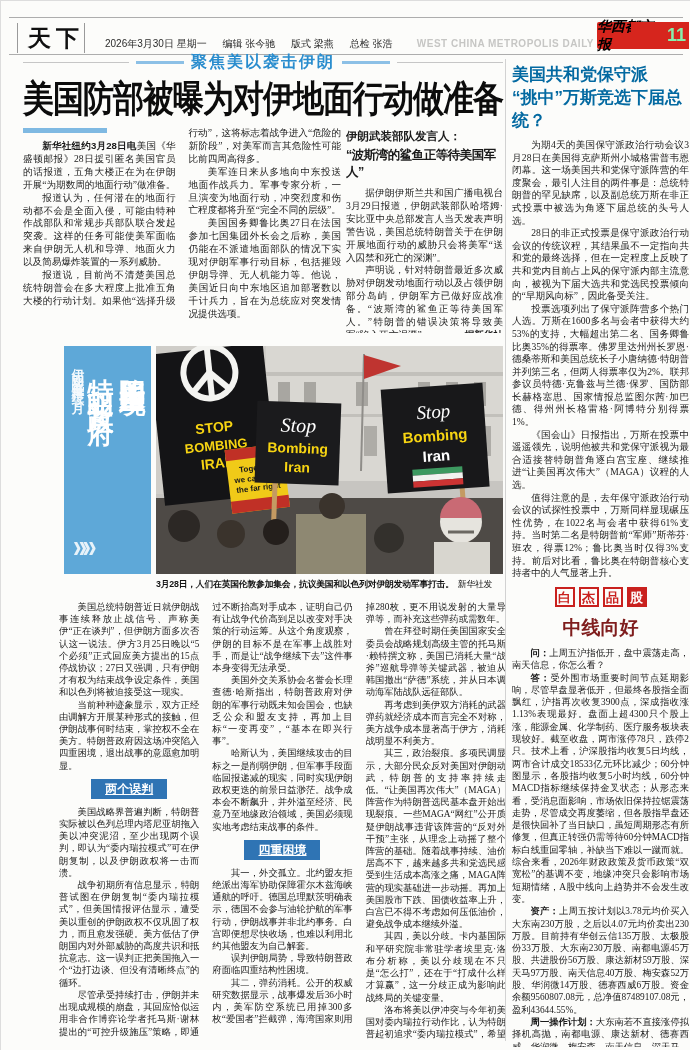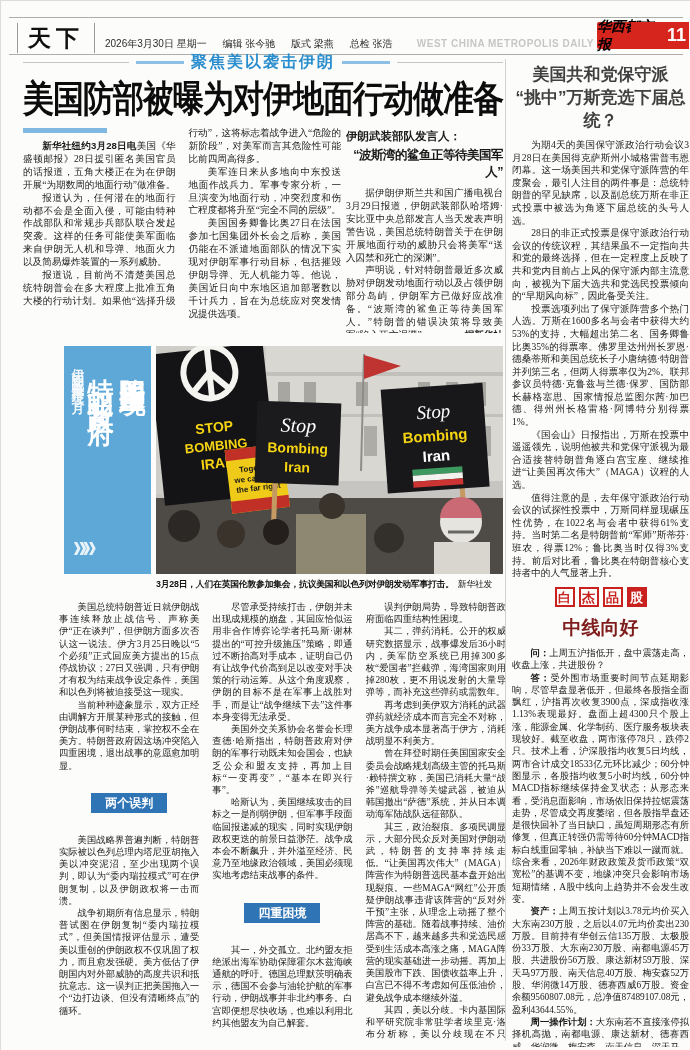--- a/index.html
+++ b/index.html
@@ -1,70 +1,70 @@
 <!DOCTYPE html>
 <html><head>
 <meta charset="utf-8">
 <style>
   html,body{margin:0;padding:0;background:#e9e9e7;}
   .page{position:relative;width:690px;height:1050px;margin:0 auto;background:#fcfcfa;
         font-family:"Liberation Serif",serif;color:#1a1a1a;overflow:hidden;border:1px solid #ddd;}
   .hrule{position:absolute;left:8px;right:8px;height:1px;background:#adadad;}
   
   .section-box{position:absolute;left:16px;top:22px;font:900 23px/26px "Liberation Sans",sans-serif;
-        letter-spacing:5px;padding:2px 10px 2px 10px;border-left:1px solid #9a9a9a;border-right:1px solid #9a9a9a;color:#101010;}
+        letter-spacing:5px;padding:2px 0 2px 10px;border-left:1px solid #9a9a9a;border-right:1px solid #9a9a9a;color:#101010;}
   .date-staff{position:absolute;left:104px;top:36px;font:10px "Liberation Sans",sans-serif;color:#2b2b2b;white-space:nowrap;}
   .date-staff span{margin-right:13px;}
   .m-en{position:absolute;right:97px;top:37px;font:bold 10px "Liberation Sans",sans-serif;color:#c6c6c4;letter-spacing:.5px;}
   .m-cn{position:absolute;right:30px;top:21px;width:64px;height:27px;background:#d6251d;color:#000000;
         display:flex;align-items:center;justify-content:center;font:italic 900 14px "Liberation Serif",serif;border-radius:2px;}
-  .m-num{position:absolute;right:2px;top:21px;width:25px;height:27px;background:#d6251d;color:#ffffff;
+  .m-num{position:absolute;right:2px;top:21px;width:25px;height:27px;background:#d6251d;color:#86efac;
         display:flex;align-items:center;justify-content:center;font:900 18px "Liberation Sans",sans-serif;padding-left:33px;}
   
   .banner{position:absolute;left:22px;top:51px;width:480px;display:flex;align-items:center;gap:7px;}
   .seg-gray{flex:1;height:1px;background:#c6c6c6;}
   .seg-blue{width:48px;height:3px;background:#8cc0e6;}
   .banner-text{font:900 16px "Liberation Sans",sans-serif;color:#2a8dce;letter-spacing:2px;white-space:nowrap;}
   
   .headline{position:absolute;left:22px;top:72px;width:480px;text-align:center;color:#0c0c0c;
         font:900 31px/44px "Liberation Sans",sans-serif;letter-spacing:-1px;transform:scaleY(1.18);transform-origin:top center;}
   
   .lead-flow{position:absolute;left:22px;top:126px;width:318px;height:206px;column-count:2;column-gap:13px;
         font:9.6px/12.9px "Liberation Serif",serif;text-align:justify;overflow:hidden;}
   .lead-flow p,.bottom-article p,.lead-side p,.vance-body p,.stock-body p{margin:0;text-indent:2em;}
   .deco{width:84px;height:5px;background:#7fb9e2;margin:1px 0 7px;}
   b.lbl{font-family:"Liberation Sans",sans-serif;}
   .lead-side{position:absolute;left:345px;top:128px;width:157px;height:204px;overflow:hidden;
         font:9.6px/12.9px "Liberation Serif",serif;text-align:justify;}
   .side-kicker{text-align:left;font:bold 11.5px "Liberation Sans",sans-serif;margin-bottom:3px;}
-  .side-quote{text-align:right;font:900 12.5px "Liberation Sans",sans-serif;letter-spacing:-.5px;margin-bottom:6px;}
+  .side-quote{text-align:left;font:900 12.5px "Liberation Sans",sans-serif;letter-spacing:-.5px;margin-bottom:6px;}
   .credit{float:right;font:bold 9.6px "Liberation Sans",sans-serif;}
   
   .feature-box{position:absolute;left:63px;top:345px;width:87px;height:228px;background:#5ea8d8;color:#fff;
         display:flex;gap:3px;padding:12px 4px 8px 7px;box-sizing:border-box;}
   .fk{writing-mode:vertical-rl;font:600 12.5px "Liberation Serif",serif;letter-spacing:5px;width:15px;opacity:.95;}
   .ft{writing-mode:vertical-rl;font:600 26px "Liberation Serif",serif;width:29px;}
   .ft1{letter-spacing:10px;}
   .ft2{letter-spacing:2px;}
   .chev{position:absolute;left:9px;bottom:8px;font:900 22px "Liberation Sans",sans-serif;letter-spacing:-4px;
         color:rgba(255,255,255,.85);transform:scale(1.15,1.5);transform-origin:left bottom;}
   
   .photo{position:absolute;left:155px;top:345px;width:347px;height:228px;overflow:hidden;background:#c7c5c1;}
   .caption{position:absolute;left:155px;top:578px;width:350px;font:bold 8.8px "Liberation Sans",sans-serif;
         color:#111;white-space:nowrap;letter-spacing:-.2px;}
   .cap-credit{font:8.8px "Liberation Serif",serif;font-weight:normal;margin-left:4px;text-align:center;}
   
   .bottom-article{position:absolute;left:58px;top:600px;width:447px;height:440px;column-count:3;column-gap:13px;
         font:9.3px/12.2px "Liberation Serif",serif;text-align:justify;overflow:hidden;}
   .subhead{background:#2f74b4;color:#fff;font:bold 12px/1 "Liberation Sans",sans-serif;text-align:center;
-        width:76px;padding:4px 0;margin:21px auto;break-inside:avoid;}
+        width:76px;padding:4px 0;margin:7px auto;break-inside:avoid;text-decoration:underline;}
   
   .vdiv{position:absolute;left:504px;top:58px;height:982px;width:1px;background:#d2d2d2;}
   .right-region{position:absolute;left:511px;top:62px;width:177px;}
-  .vh{text-align:center;font:900 17px/23px "Liberation Sans",sans-serif;color:#404040;}
+  .vh{font:900 17px/23px "Liberation Sans",sans-serif;color:#0369a1;}
   .vance-body{margin-top:7px;height:438px;overflow:hidden;font:9.6px/12.6px "Liberation Serif",serif;text-align:justify;}
   .stock{margin-top:10px;}
   .stock-logo{display:flex;justify-content:center;gap:4px;}
   .slb{width:20px;height:20px;border:2px solid #c9211e;color:#c9211e;box-sizing:border-box;
         font:900 13px/17px "Liberation Sans",sans-serif;text-align:center;}
   .slb.last{background:#c9211e;color:#fff;}
   .stock-title{text-align:center;font:900 19px "Liberation Serif",serif;margin:8px 0 6px;color:#7f1d1d;}
   .stock-body{height:400px;overflow:hidden;font:9.3px/12.3px "Liberation Serif",serif;text-align:justify;}
   svg text{font-family:"Liberation Sans",sans-serif;}
   .script{font-family:"Liberation Serif",serif;font-style:italic;}
@@ -213,22 +213,22 @@
     <div class="subhead">两个误判</div>
     <p>美国战略界普遍判断，特朗普实际被以色列总理内塔尼亚胡拖入美以冲突泥沼，至少出现两个误判，即认为“委内瑞拉模式”可在伊朗复制，以及伊朗政权将一击而溃。</p>
     <p>战争初期所有信息显示，特朗普试图在伊朗复制“委内瑞拉模式”，但美国情报评估显示，遭受美以重创的伊朗政权不仅巩固了权力，而且愈发强硬。美方低估了伊朗国内对外部威胁的高度共识和抵抗意志。这一误判正把美国拖入一个“边打边谈、但没有清晰终点”的循环。</p>
     <p>尽管承受持续打击，伊朗并未出现成规模的崩盘，其回应恰似运用非合作博弈论学者托马斯·谢林提出的“可控升级施压”策略，即通过不断抬高对手成本，证明自己仍有让战争代价高到足以改变对手决策的行动运筹。从这个角度观察，伊朗的目标不是在军事上战胜对手，而是让“战争继续下去”这件事本身变得无法承受。</p>
     <p>美国外交关系协会名誉会长理查德·哈斯指出，特朗普政府对伊朗的军事行动既未知会国会，也缺乏公众和盟友支持，再加上目标“一变再变”，“基本在即兴行事”。</p>
     <p>哈斯认为，美国继续攻击的目标之一是削弱伊朗，但军事手段面临回报递减的现实，同时实现伊朗政权更迭的前景日益渺茫。战争成本会不断飙升，并外溢至经济、民意乃至地缘政治领域，美国必须现实地考虑结束战事的条件。</p>
     <div class="subhead">四重困境</div>
     <p>其一，外交孤立。北约盟友拒绝派出海军协助保障霍尔木兹海峡通航的呼吁。德国总理默茨明确表示，德国不会参与油轮护航的军事行动，伊朗战事并非北约事务。白宫即便想尽快收场，也难以利用北约其他盟友为自己解套。</p>
     <p>误判伊朗局势，导致特朗普政府面临四重结构性困境。</p>
     <p>其二，弹药消耗。公开的权威研究数据显示，战事爆发后36小时内，美军防空系统已用掉300多枚“爱国者”拦截弹，海湾国家则用掉280枚，更不用说发射的大量导弹等，而补充这些弹药或需数年。</p>
+    <p>曾在拜登时期任美国国家安全委员会战略规划高级主管的托马斯·赖特撰文称，美国已消耗大量“战斧”巡航导弹等关键武器，被迫从韩国撤出“萨德”系统，并从日本调动海军陆战队远征部队。</p>
     <p>再考虑到美伊双方消耗的武器弹药就经济成本而言完全不对称，美方战争成本显著高于伊方，消耗战明显不利美方。</p>
-    <p>曾在拜登时期任美国国家安全委员会战略规划高级主管的托马斯·赖特撰文称，美国已消耗大量“战斧”巡航导弹等关键武器，被迫从韩国撤出“萨德”系统，并从日本调动海军陆战队远征部队。</p>
     <p>其三，政治裂痕。多项民调显示，大部分民众反对美国对伊朗动武，特朗普的支持率持续走低。“让美国再次伟大”（MAGA）阵营作为特朗普选民基本盘开始出现裂痕。一些MAGA“网红”公开质疑伊朗战事违背该阵营的“反对外干预”主张，从理念上动摇了整个阵营的基础。随着战事持续、油价居高不下，越来越多共和党选民感受到生活成本高涨之痛，MAGA阵营的现实基础进一步动摇。再加上美国股市下跌、国债收益率上升，白宫已不得不考虑如何压低油价，避免战争成本继续外溢。</p>
     <p>其四，美以分歧。卡内基国际和平研究院非常驻学者埃里克·洛布分析称，美以分歧现在不只是“怎么打”，还在于“打成什么样才算赢”，这一分歧正成为影响此战终局的关键变量。</p>
     <p><span>洛布将美以伊冲突与今年初美国对委内瑞拉行动作比，认为特朗普起初追求“委内瑞拉模式”，希望在伊朗取得有限成果，包括削弱伊朗、控制核风险、美方宣布“胜利”、尽快稳定油价，然后干净抽身。然而，本可充任伊朗政权内部“话事人”的拉里贾尼等人遭暗杀，影响特朗普推进“委内瑞拉模式”。拉里贾尼遇害后不久，时任美国国家反恐中心主任乔·肯特突然请辞，由此可看出特朗普政府内部有人不满以色列把美国拖入战事，也不赞同以方刺杀政治人物等手法。</span></p>
   </div>
 
   <div class="vdiv"></div>
 
   <div class="right-region">
     <div class="vh">
       <div>美国共和党保守派</div>
@@ -245,21 +245,21 @@
 
     <div class="stock">
       <div class="stock-logo">
         <span class="slb">白</span>
         <span class="slb">杰</span>
         <span class="slb">品</span>
         <span class="slb last">股</span>
       </div>
       <div class="stock-title">中线向好</div>
       <div class="stock-body">
-        <p><b class="lbl">问：</b><span>上周五沪指低开，盘中震荡走高，收盘上涨，共进股份？</span></p>
+        <p><b class="lbl">问：</b><span>上周五沪指低开，盘中震荡走高，南天信息，你怎么看？</span></p>
         <p><b class="lbl">答：</b><span>受外围市场重要时间节点延期影响，尽管早盘显著低开，但最终各股指全面飘红，沪指再次收复3900点，深成指收涨1.13%表现最好。盘面上超4300只个股上涨，能源金属、化学制药、医疗服务板块表现较好。截至收盘，两市涨停78只，跌停2只。技术上看，沪深股指均收复5日均线，两市合计成交18533亿元环比减少；60分钟图显示，各股指均收复5小时均线，60分钟MACD指标继续保持金叉状态；从形态来看，受消息面影响，市场依旧保持拉锯震荡走势，尽管成交再度萎缩，但各股指早盘还是很快回补了当日缺口，虽短周期形态有所修复，但真正转强仍需等待60分钟MACD指标白线重回零轴，补缺当下难以一蹴而就。综合来看，2026年财政政策及货币政策“双宽松”的基调不变，地缘冲突只会影响市场短期情绪，A股中线向上趋势并不会发生改变。</span></p>
         <p><b class="lbl">资产：</b><span>上周五按计划以3.78元均价买入大东南230万股，之后以4.07元均价卖出230万股。目前持有华创云信135万股、太极股份33万股、大东南230万股、南都电源45万股、共进股份56万股、康达新材59万股、深天马97万股、南天信息40万股、梅安森52万股、华润微14万股、德赛西威6万股。资金余额9560807.08元，总净值87489107.08元，盈利43644.55%。</span></p>
         <p><b class="lbl">周一操作计划：</b><span>大东南若不直接涨停拟择机高抛，南都电源、康达新材、德赛西威、华润微、梅安森、南天信息、深天马、共进股份、太极股份、华创云信拟持股待涨。</span></p>
       </div>
     </div>
   </div>
 
 </div>
 
 </body></html>

